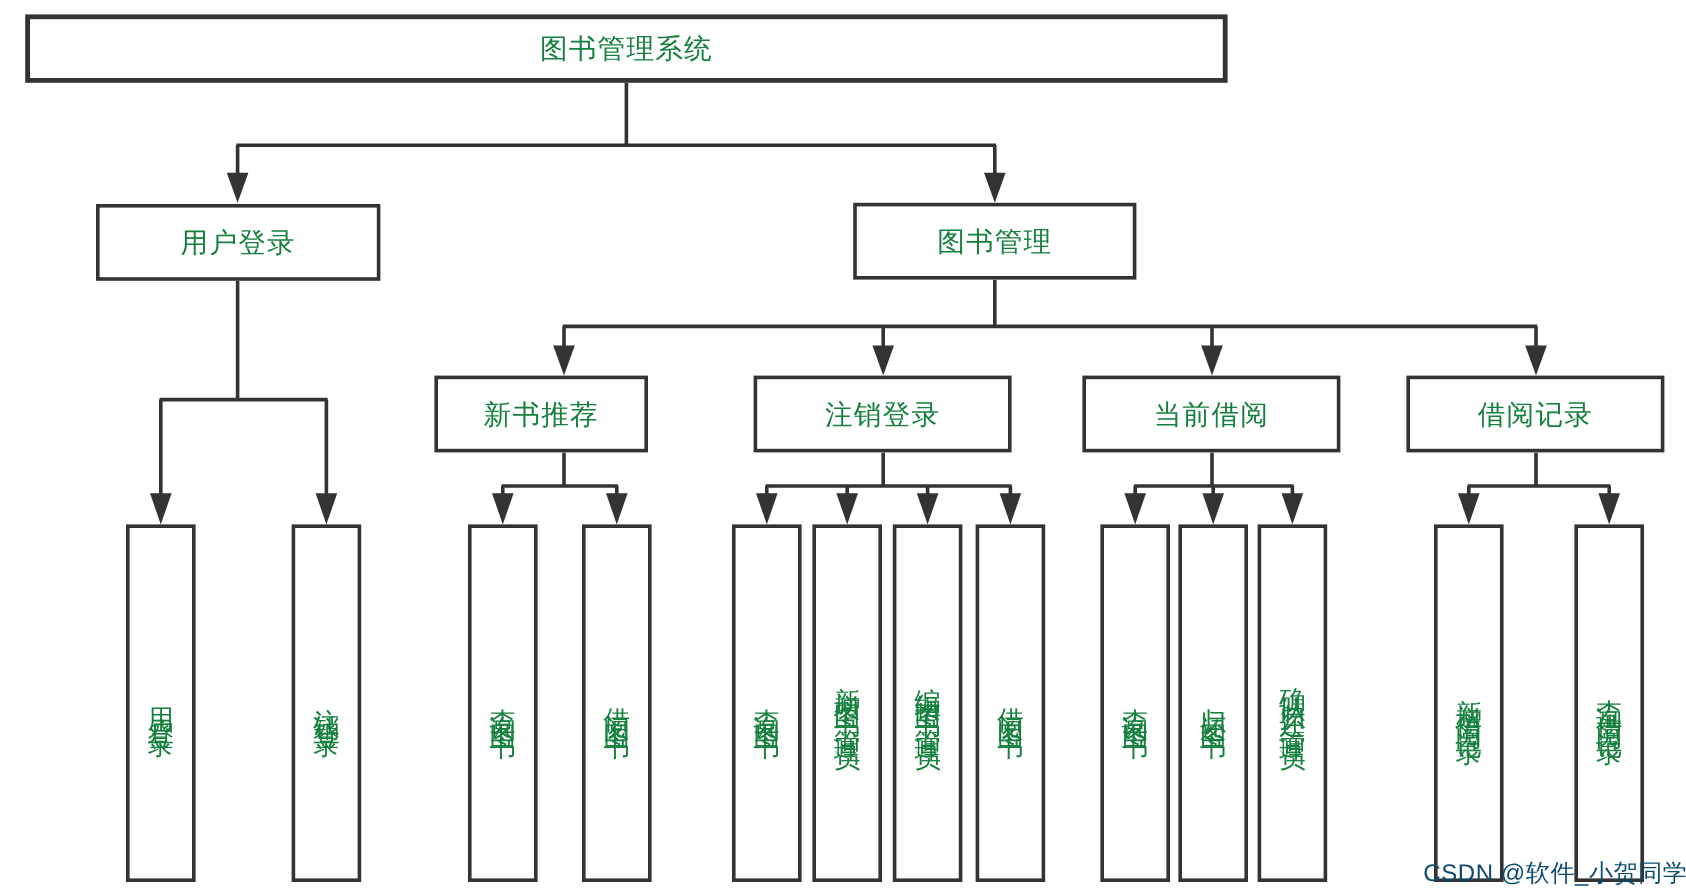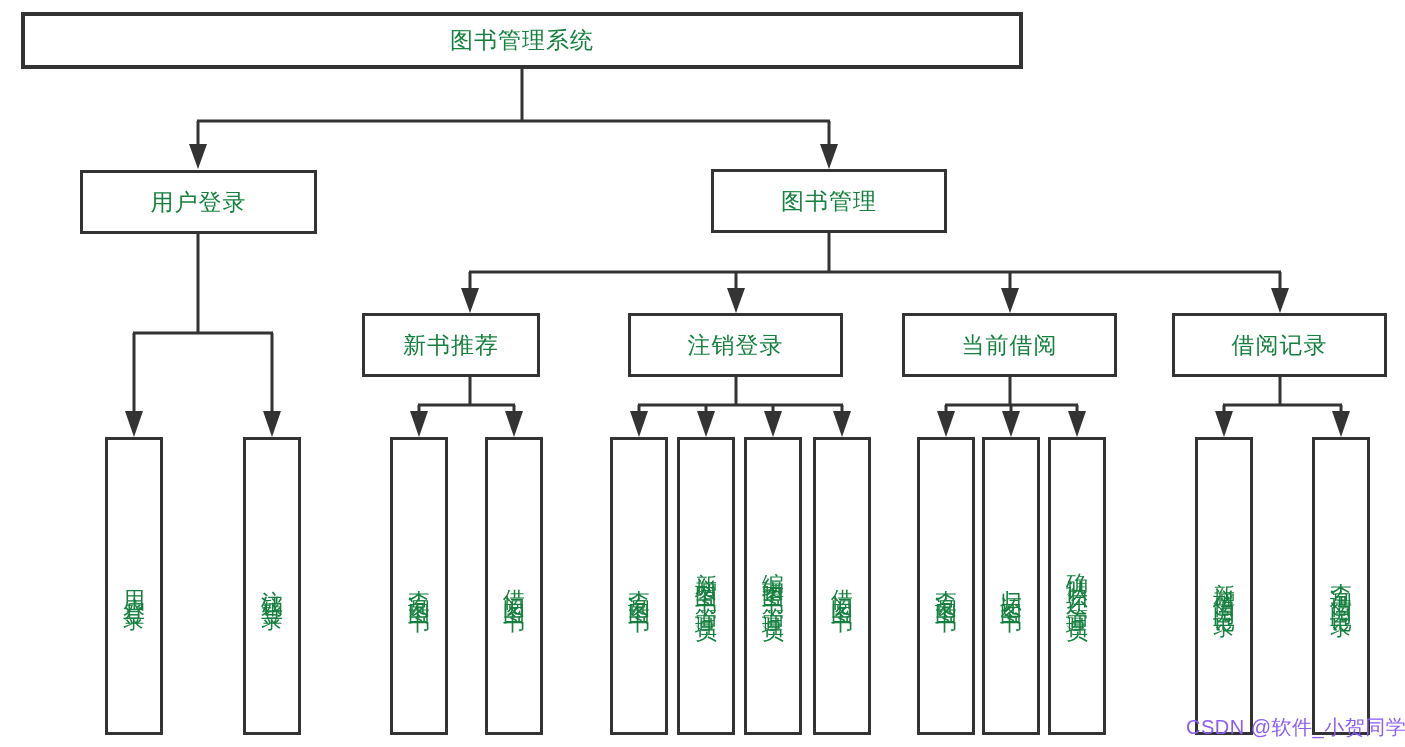--- a/index.html
+++ b/index.html
@@ -47,21 +47,21 @@
     font-size: 22px;
     letter-spacing: 7px;
     line-height: 1;
     white-space: nowrap;
   }
   .watermark {
     position: absolute;
     left: 1186px;
     top: 714px;
     font-size: 20px;
-    color: #8b5cf6;
+    color: #0c4a6e;
     white-space: nowrap;
     letter-spacing: 0.5px;
   }
 </style>
 </head>
 <body>
 
 <div class="canvas">
 
   <svg class="connector-layer" width="1405" height="747" viewBox="0 0 1405 747" xmlns="http://www.w3.org/2000/svg">

